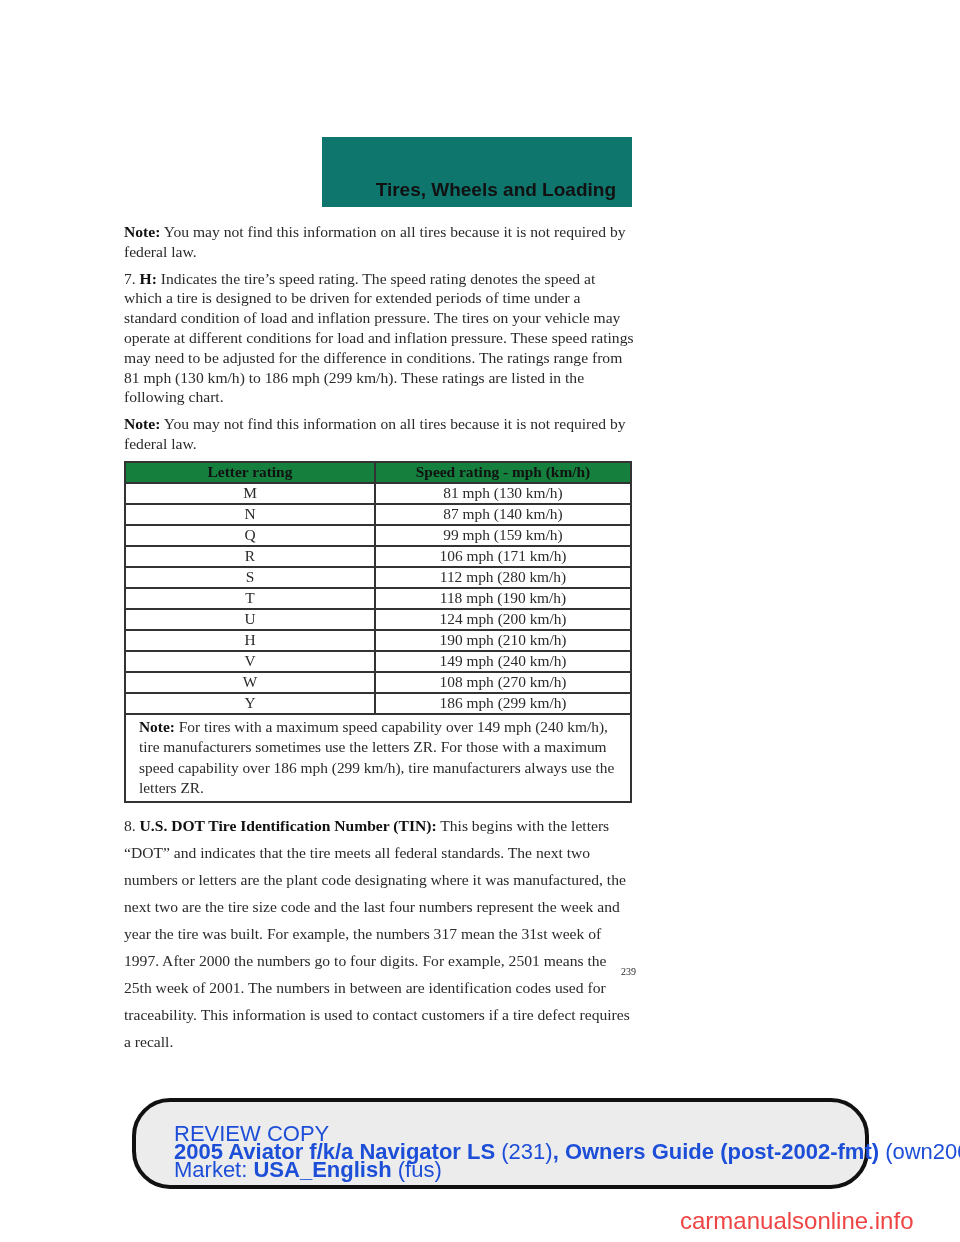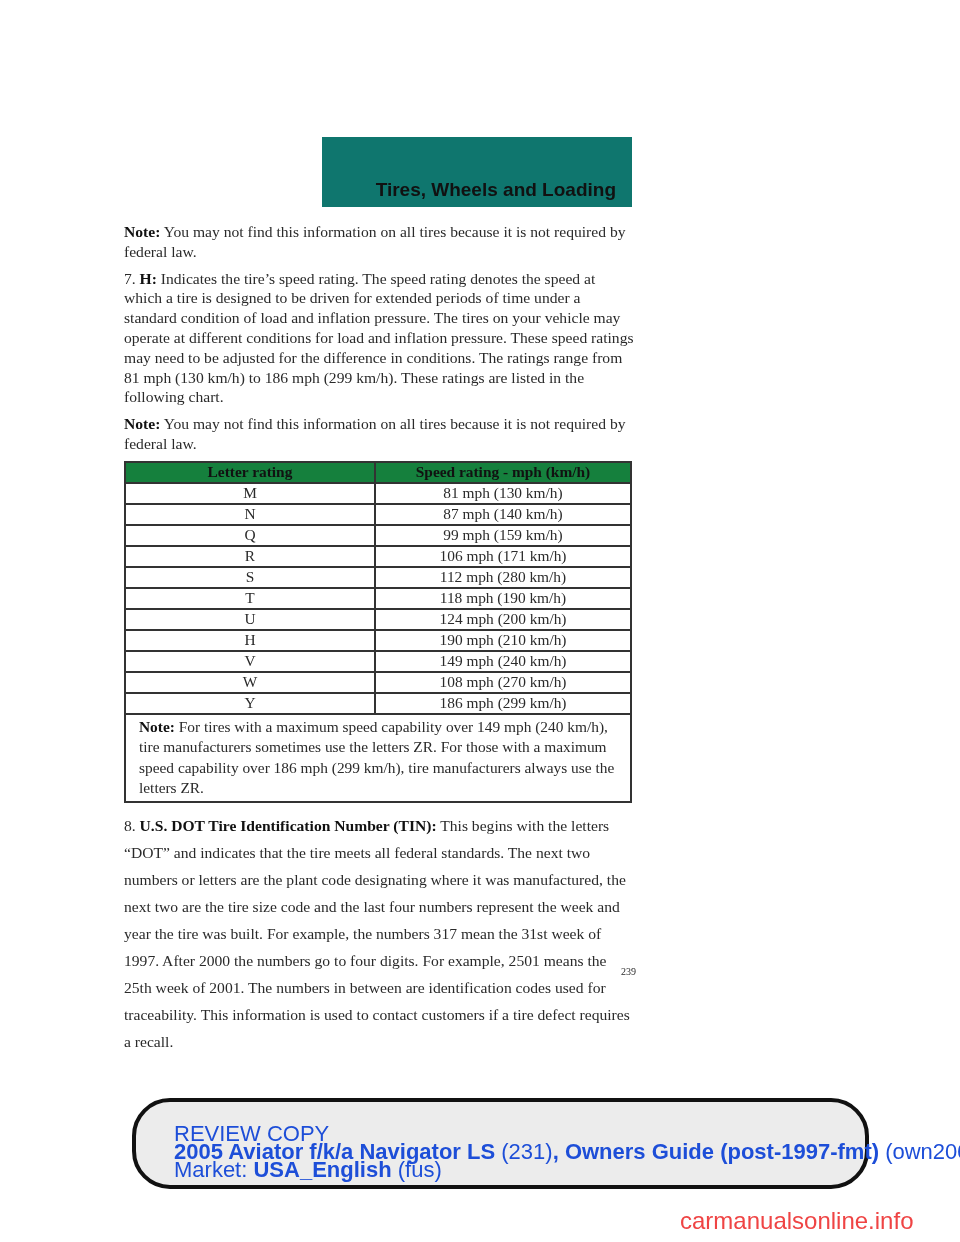--- a/index.html
+++ b/index.html
@@ -149,18 +149,18 @@
   <p class="para tin-para">
     <span>8. </span><b>U.S. DOT Tire Identification Number (TIN):</b><span> This begins with the letters “DOT” and indicates that the tire meets all federal standards. The next two numbers or letters are the plant code designating where it was manufactured, the next two are the tire size code and the last four numbers represent the week and year the tire was built. For example, the numbers 317 mean the 31st week of 1997. After 2000 the numbers go to four digits. For example, 2501 means the 25th week of 2001. The numbers in between are identification codes used for traceability. This information is used to contact customers if a tire defect requires a recall.</span>
   </p>
 </div>
 
 <div class="page-number">239</div>
 
 <div class="footer-box">
   <div class="footer-text">
     <span class="line">REVIEW COPY</span>
-    <span class="line"><b>2005 Aviator f/k/a Navigator LS</b><span> (231)</span><b>, </b><b>Owners Guide (post-1997-fmt)</b><span> (own2002)</span><b>,</b></span>
+    <span class="line"><b>2005 Aviator f/k/a Navigator LS</b><span> (231)</span><b>, </b><b>Owners Guide (post-2002-fmt)</b><span> (own2002)</span><b>,</b></span>
     <span class="line"><span>Market:  </span><b>USA_English</b><span> (fus)</span></span>
   </div>
 </div>
 
 <div class="watermark">carmanualsonline.info</div>
 
 </body></html>

